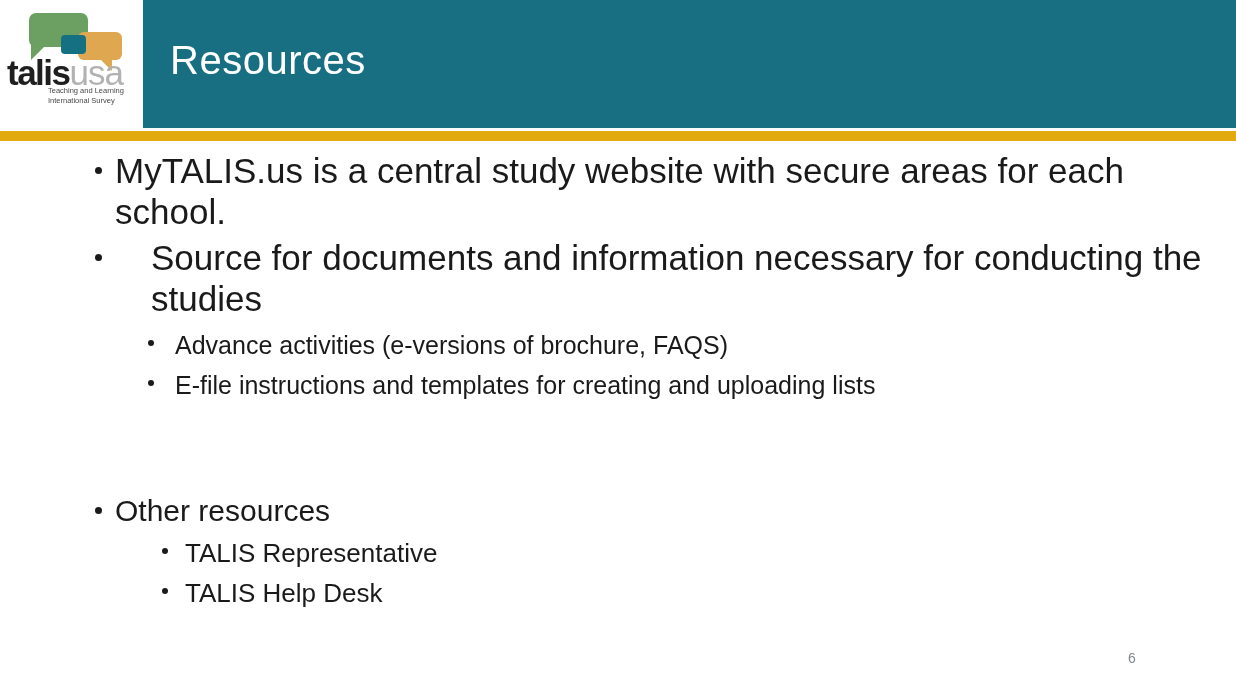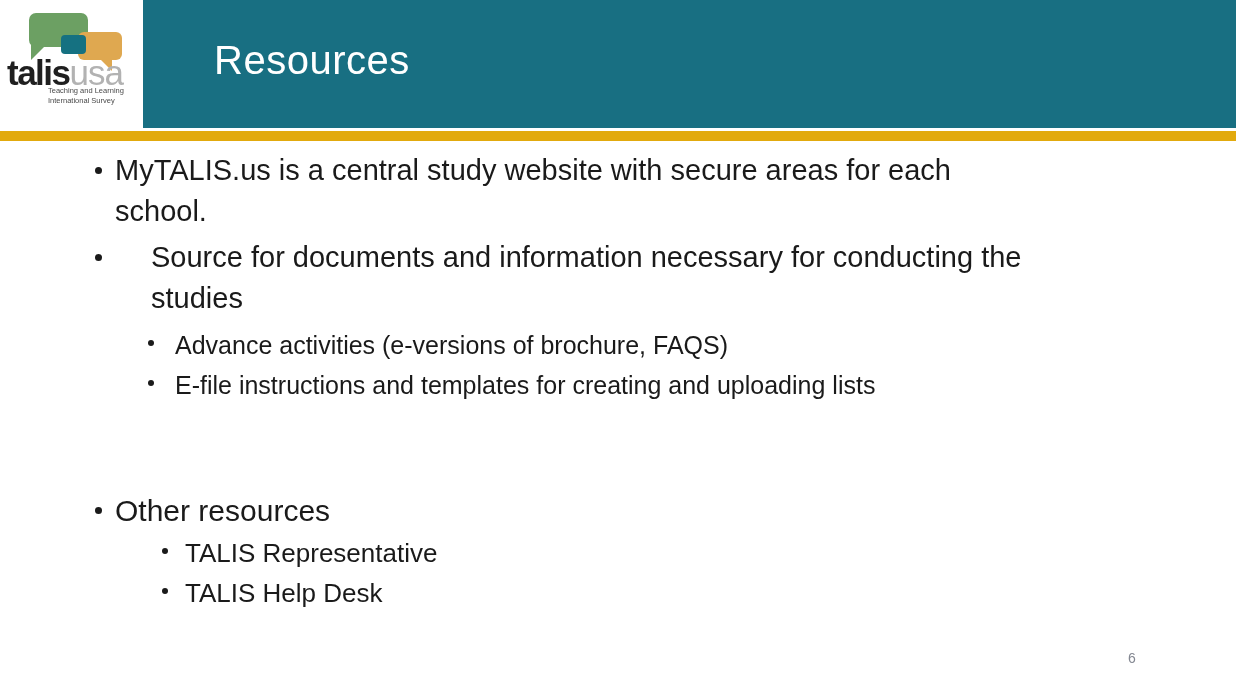--- a/index.html
+++ b/index.html
@@ -19,21 +19,20 @@
     background:#ffffff;z-index:5;
   }
   .header-bar{
     position:absolute;left:143px;top:0;width:1093px;height:128px;
     background:#186F82;
   }
   .page-title{
     position:absolute;left:27px;top:38px;
     font-size:40px;font-weight:400;color:#ffffff;
     letter-spacing:0.5px;
-    margin-left:44px;
   }
   .gold-bar{
     position:absolute;left:0;top:131px;width:1236px;height:10px;
     background:#E2AA0D;
   }
 
   
   .bubble-green{
     position:absolute;left:29px;top:13px;width:59px;height:34px;
     background:#6CA063;border-radius:7px;z-index:1;
@@ -64,21 +63,21 @@
     position:absolute;left:48px;top:86px;width:88px;z-index:4;
     font-size:7.5px;line-height:9.5px;color:#4a4a4a;
     text-align:left;white-space:pre-line;
   }
 
   
   .li{position:absolute;display:flex;color:#1a1a1a;}
   .dot{flex:0 0 auto;border-radius:50%;background:#1a1a1a;}
   .dot-l1{width:7px;height:7px;margin-top:17px;}
   .dot-l2{width:6px;height:6px;margin-top:15px;}
-  .t-l1{font-size:29px;line-height:41px;margin-left:13px;white-space:pre-line;}
+  .t-l1{font-size:35px;line-height:41px;margin-left:13px;white-space:pre-line;}
   .t-l1b{font-size:30px;line-height:41px;margin-left:13px;}
   .t-l2a{font-size:25px;line-height:40px;margin-left:21px;}
   .t-l2b{font-size:26px;line-height:40px;margin-left:17px;}
 
   .b1{left:95px;top:150px;}
   .b2{left:95px;top:237px;gap:36px;}
   .subA{position:absolute;left:148px;top:325px;}
   .subA .li{position:static;height:40px;}
   .b3{left:95px;top:490px;}
   .subB{position:absolute;left:162px;top:533px;}

